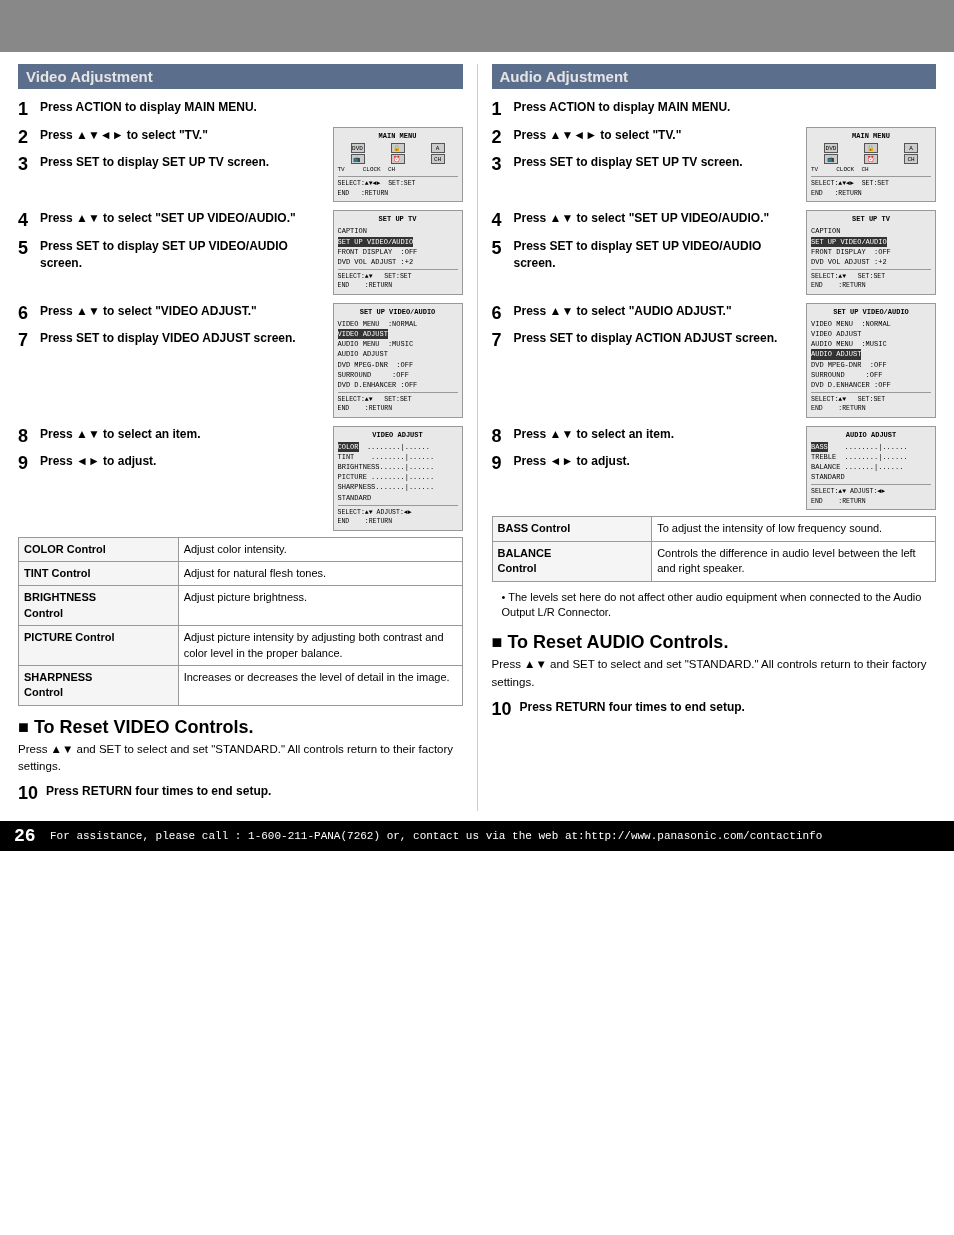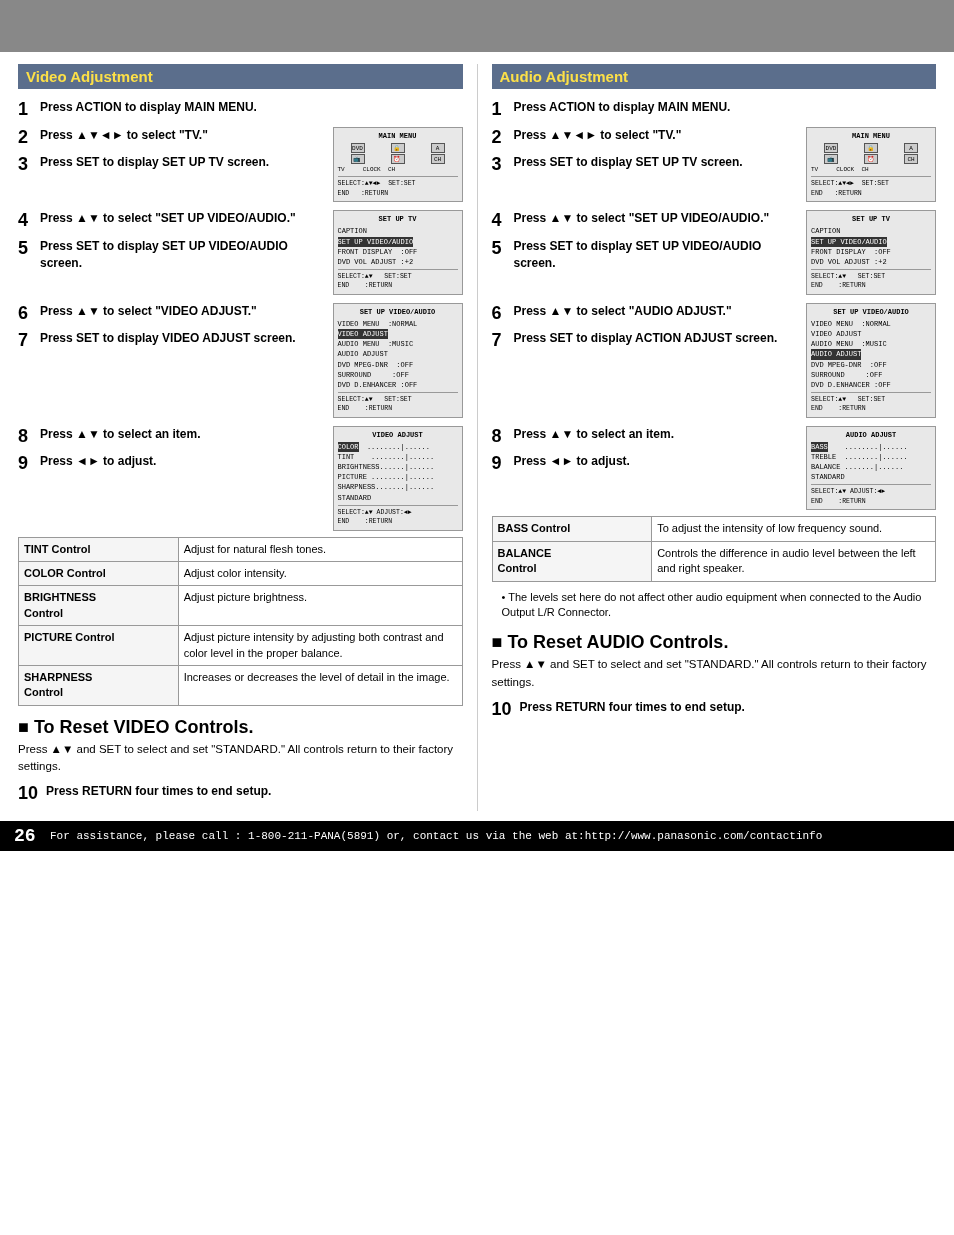--- a/index.html
+++ b/index.html
@@ -28,21 +28,21 @@
 
     
     .col {
       flex: 1;
       min-width: 0;
     }
 
     
     .section-header {
       background: #5b6e8c;
-      color: #fde047;
+      color: #e5e5e5;
       font-size: 15px;
       font-weight: bold;
       padding: 4px 8px;
       margin-bottom: 10px;
     }
 
     
     .step {
       display: flex;
       align-items: flex-start;
@@ -342,26 +342,26 @@
           <div class="separator"></div>
           <div class="footer-row">SELECT:▲▼ ADJUST:◄►</div>
           <div class="footer-row">END&nbsp;&nbsp;&nbsp;&nbsp;:RETURN</div>
         </div>
       </div>
     </div>
 
     <table class="controls-table">
       <tbody>
           <tr>
+        <td>COLOR Control</td>
+        <td>Adjust color intensity.</td>
+      </tr>
+      <tr>
         <td>TINT Control</td>
         <td>Adjust for natural flesh tones.</td>
-      </tr>
-      <tr>
-        <td>COLOR Control</td>
-        <td>Adjust color intensity.</td>
       </tr>
       <tr>
         <td>BRIGHTNESS<br>Control</td>
         <td>Adjust picture brightness.</td>
       </tr>
       <tr>
         <td>PICTURE Control</td>
         <td>Adjust picture intensity by adjusting both contrast and color level in the proper balance.</td>
       </tr>
       <tr>
@@ -530,14 +530,14 @@
       <span class="step-number" style="font-size:18px; font-weight:bold; min-width:28px;">10</span>
       <div class="step-text"><b>Press RETURN four times to end setup.</b></div>
     </div>
 
   </div>
 
 </div>
 
 <div class="bottom-bar">
   <span class="page-number">26</span>
-  <span>For assistance, please call : 1-800-211-PANA(5891) or, contact us via the web at:http://www.panasonic.com/contactinfo</span>
+  <span>For assistance, please call : 1-600-211-PANA(7262) or, contact us via the web at:http://www.panasonic.com/contactinfo</span>
 </div>
 
 </body></html>

